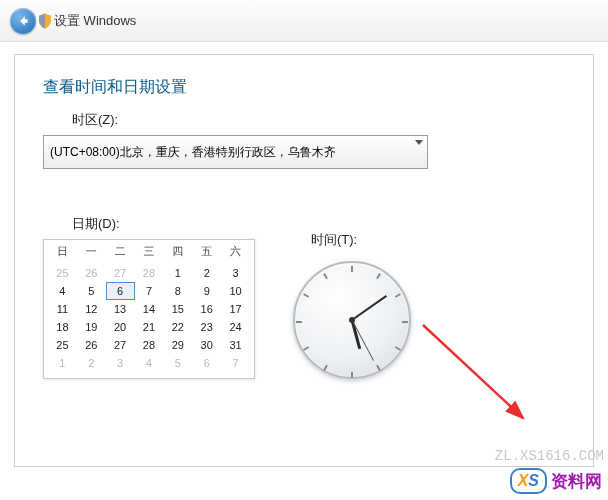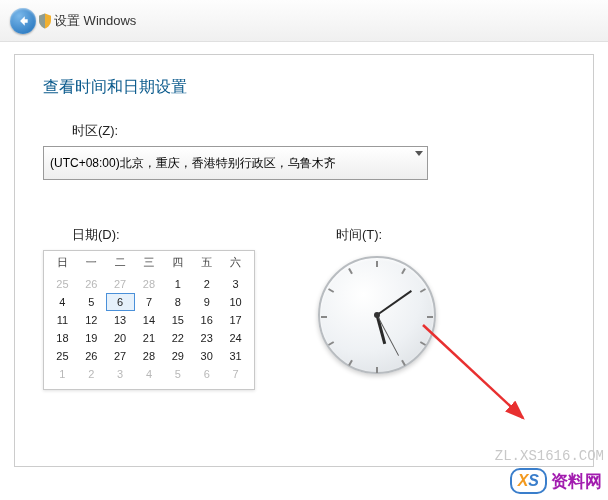--- a/index.html
+++ b/index.html
@@ -3,25 +3,25 @@
 <meta charset="utf-8">
 <style>
 * { margin: 0; padding: 0; box-sizing: border-box; font-family: "Microsoft YaHei", "Segoe UI", Tahoma, sans-serif; }
 body { width: 608px; height: 500px; background: #fff; position: relative; overflow: hidden; }
 .titlebar { height: 42px; background: linear-gradient(#fdfdfd,#f0f0f0); display: flex; align-items: center; padding: 0 10px; border-bottom: 1px solid #e0e0e0; }
 .back-btn { width: 26px; height: 26px; border-radius: 50%; background: radial-gradient(circle at 35% 30%, #7ab8ea, #1a6cb8); display: flex; align-items: center; justify-content: center; box-shadow: inset 0 1px 2px rgba(255,255,255,.5), 0 1px 2px rgba(0,0,0,.3); cursor: pointer; }
 .back-btn svg { width: 14px; height: 14px; fill: #fff; }
 .shield { width: 18px; height: 18px; }
 .title-text { font-size: 13px; color: #333; }
 .panel { margin: 12px 14px; border: 1px solid #ccc; height: 413px; padding: 22px 28px; background: #fff; position: relative; }
-.heading { color: #0a5a8c; font-size: 16px; margin-bottom: 24px; }
+.heading { color: #0a5a8c; font-size: 16px; margin-bottom: 13px; }
 .label { font-size: 13px; color: #222; margin-bottom: 6px; padding-left: 29px; }
 .combo { width: 385px; height: 24px; border: 1px solid #9a9a9a; background: linear-gradient(#fff,#eee); display: flex; align-items: center; padding: 16px 6px; font-size: 12px; position: relative; cursor: pointer; }
 .combo .arrow { position: absolute; right: 4px; top: 4px; border-left: 4px solid transparent; border-right: 4px solid transparent; border-top: 5px solid #555; }
-.row2 { display: flex; gap: 52px; margin-top: 46px; }
+.row2 { display: flex; gap: 27px; margin-top: 46px; align-items: flex-end; }
 .calendar { width: 212px; background: #fff; border: 1px solid #c8c8c8; box-shadow: 0 1px 3px rgba(0,0,0,.12); margin-top: 6px; }
 .cal-header { display: flex; align-items: center; justify-content: space-between; height: 26px; padding: 0 8px; font-size: 12px; }
 .cal-nav { width: 10px; height: 10px; cursor: pointer; }
 .cal-nav svg { width: 10px; height: 10px; stroke: #555; fill: none; stroke-width: 2; }
 .cal-grid { display: grid; grid-template-columns: repeat(7,1fr); font-size: 11px; text-align: center; padding: 2px 4px 6px; }
 .cal-dow { color: #444; padding: 2px 0 5px; }
 .cal-day { padding: 3px 0; color: #222; cursor: pointer; }
 .cal-day.other { color: #b8b8b8; }
 .cal-day.sel { border: 1px solid #4a90d9; background: #e6f1fb; padding: 2px 0; }
 .clock-wrap { width: 140px; text-align: center; }

